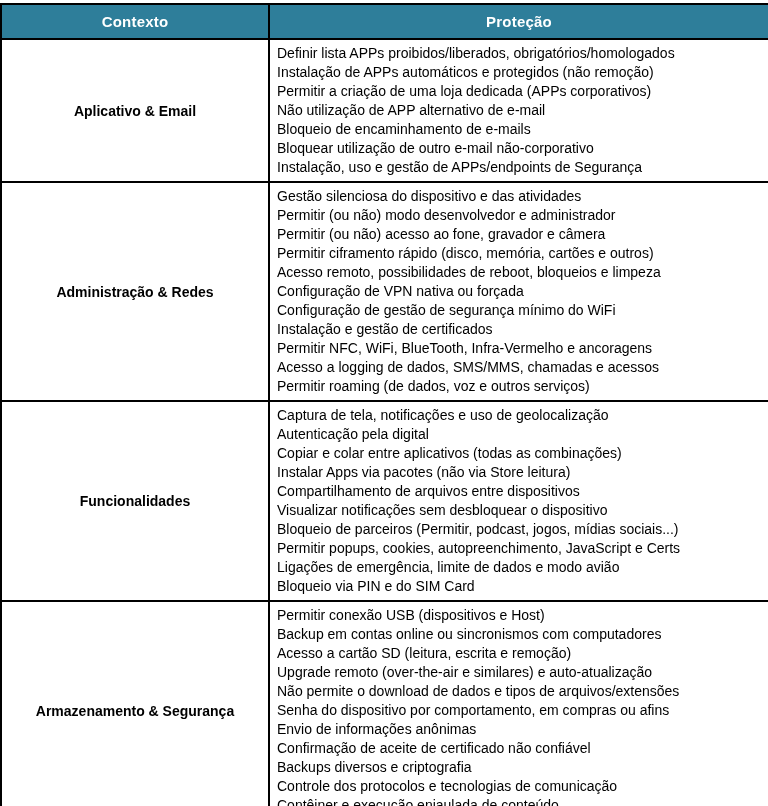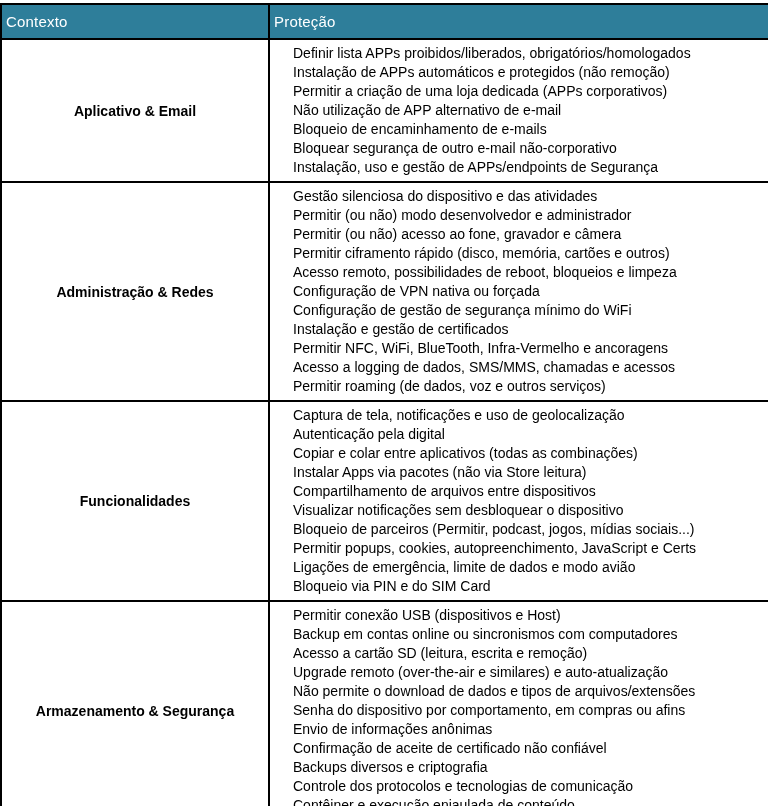--- a/index.html
+++ b/index.html
@@ -27,37 +27,37 @@
     border: 2px solid var(--border-color, #000000);
   }
 
   th.col-context { width: 268px; }
   th.col-protection { width: 500px; margin-top: 48px; }
 
   table.ptable th {
     background: var(--header-bg, #2E7E9A);
     color: var(--header-text, #ffffff);
     font-size: 15px;
-    font-weight: normal;
-    text-align: left;
+    font-weight: bold;
+    text-align: center;
     padding: 8px 4px;
     letter-spacing: 0.2px;
   }
 
   td.context-cell {
     text-align: center;
     vertical-align: middle;
     font-weight: bold;
     font-size: 14px;
     padding: 20px 8px;
   }
 
   td.protection-cell {
     vertical-align: middle;
-    padding: 4px 4px 4px 23px;
+    padding: 4px 4px 4px 7px;
     font-size: 14px;
     margin-left: 40px;
   }
 
   .protection-line {
     line-height: 19px;
     white-space: nowrap;
     overflow: hidden;
   }
 </style>
@@ -74,21 +74,21 @@
     </thead>
     <tbody id="table-body">
         <tr>
           <td class="context-cell">Aplicativo &amp;  Email</td>
           <td class="protection-cell">
             <div class="protection-line">Definir lista APPs proibidos/liberados, obrigatórios/homologados</div>
             <div class="protection-line">Instalação de APPs automáticos e protegidos (não remoção)</div>
             <div class="protection-line">Permitir a criação de uma loja dedicada (APPs corporativos)</div>
             <div class="protection-line">Não utilização de APP alternativo de e-mail</div>
             <div class="protection-line">Bloqueio de encaminhamento de e-mails</div>
-            <div class="protection-line">Bloquear segurança de outro e-mail não-corporativo</div>
+            <div class="protection-line">Bloquear utilização de outro e-mail não-corporativo</div>
             <div class="protection-line">Instalação, uso e gestão de APPs/endpoints de Segurança</div>
           </td>
         </tr>
         <tr>
           <td class="context-cell">Administração &amp; Redes</td>
           <td class="protection-cell">
             <div class="protection-line">Gestão silenciosa do dispositivo e das atividades</div>
             <div class="protection-line">Permitir (ou não) modo desenvolvedor e administrador</div>
             <div class="protection-line">Permitir (ou não) acesso ao fone, gravador e câmera</div>
             <div class="protection-line">Permitir ciframento rápido (disco, memória, cartões e outros)</div>

